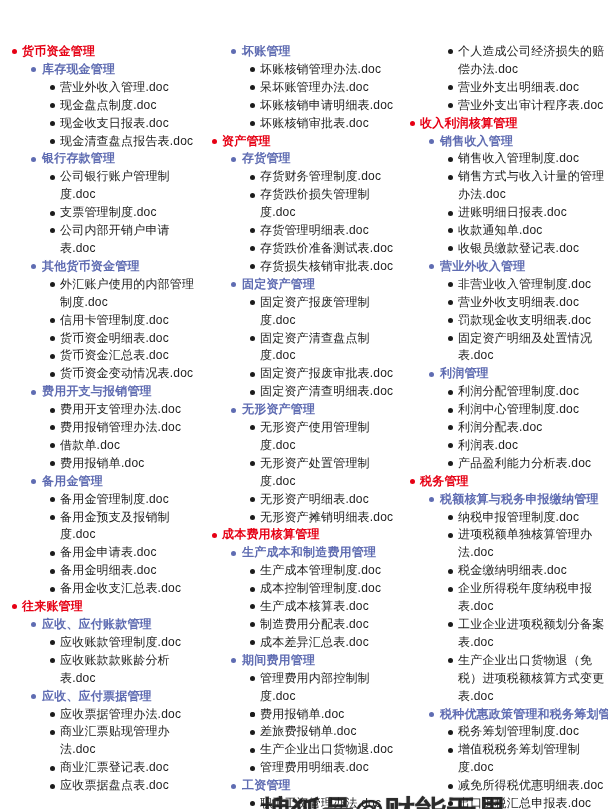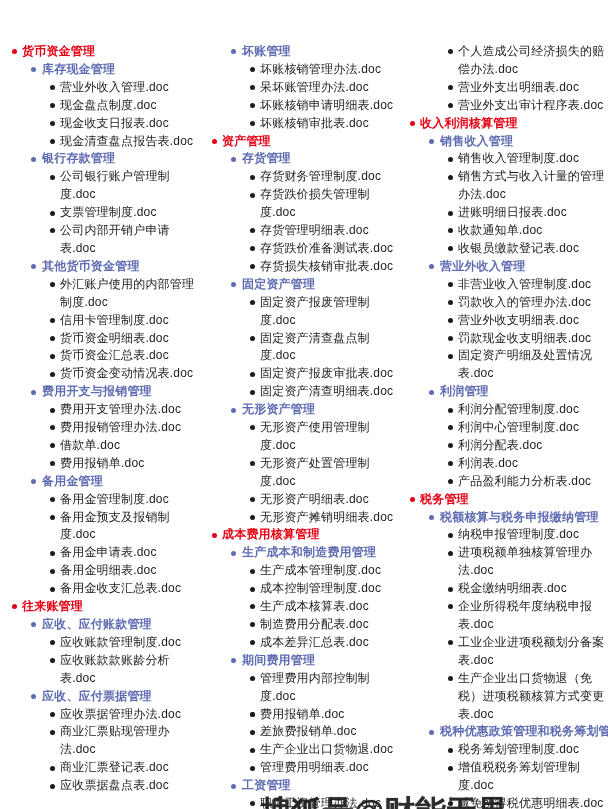--- a/index.html
+++ b/index.html
@@ -164,21 +164,20 @@
       <div class="row lv3"><span class="bullet"></span><span class="txt">营业外支出审计程序表.doc</span></div>
       <div class="row lv1"><span class="bullet"></span><span class="txt">收入利润核算管理</span></div>
       <div class="row lv2"><span class="bullet"></span><span class="txt">销售收入管理</span></div>
       <div class="row lv3"><span class="bullet"></span><span class="txt">销售收入管理制度.doc</span></div>
       <div class="row lv3"><span class="bullet"></span><span class="txt">销售方式与收入计量的管理办法.doc</span></div>
       <div class="row lv3"><span class="bullet"></span><span class="txt">进账明细日报表.doc</span></div>
       <div class="row lv3"><span class="bullet"></span><span class="txt">收款通知单.doc</span></div>
       <div class="row lv3"><span class="bullet"></span><span class="txt">收银员缴款登记表.doc</span></div>
       <div class="row lv2"><span class="bullet"></span><span class="txt">营业外收入管理</span></div>
       <div class="row lv3"><span class="bullet"></span><span class="txt">非营业收入管理制度.doc</span></div>
-      <div class="row lv3"><span class="bullet"></span><span class="txt">罚款收入的管理办法.doc</span></div>
       <div class="row lv3"><span class="bullet"></span><span class="txt">营业外收支明细表.doc</span></div>
       <div class="row lv3"><span class="bullet"></span><span class="txt">罚款现金收支明细表.doc</span></div>
       <div class="row lv3"><span class="bullet"></span><span class="txt">固定资产明细及处置情况表.doc</span></div>
       <div class="row lv2"><span class="bullet"></span><span class="txt">利润管理</span></div>
       <div class="row lv3"><span class="bullet"></span><span class="txt">利润分配管理制度.doc</span></div>
       <div class="row lv3"><span class="bullet"></span><span class="txt">利润中心管理制度.doc</span></div>
       <div class="row lv3"><span class="bullet"></span><span class="txt">利润分配表.doc</span></div>
       <div class="row lv3"><span class="bullet"></span><span class="txt">利润表.doc</span></div>
       <div class="row lv3"><span class="bullet"></span><span class="txt">产品盈利能力分析表.doc</span></div>
       <div class="row lv1"><span class="bullet"></span><span class="txt">税务管理</span></div>

